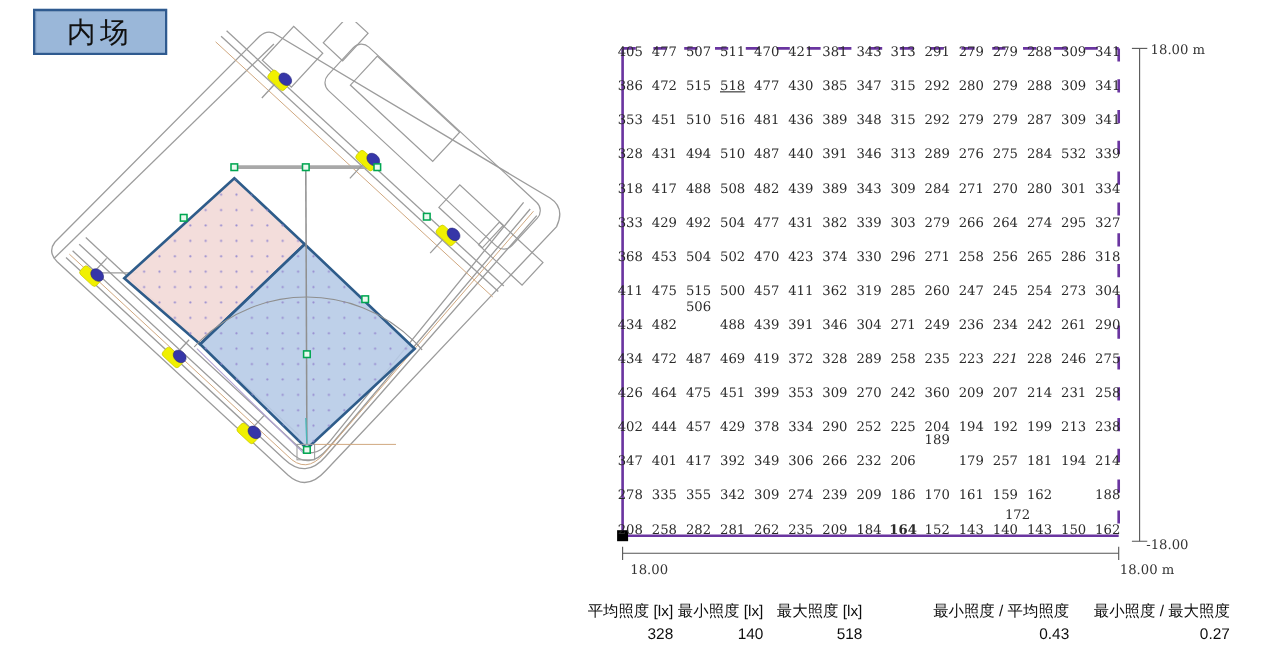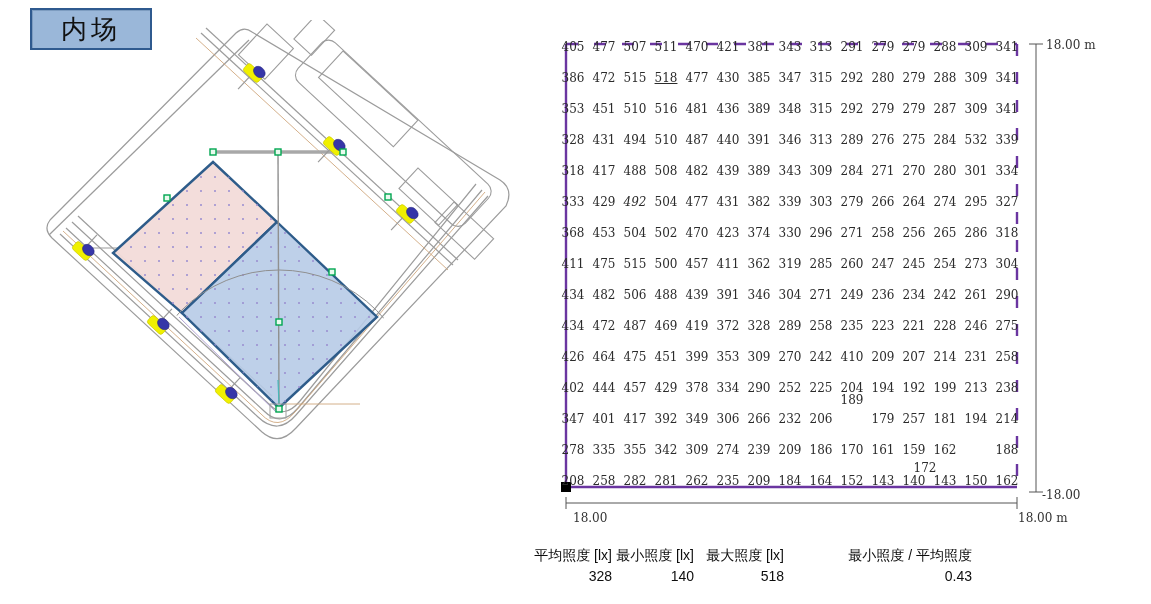--- a/index.html
+++ b/index.html
@@ -212,21 +212,21 @@
       <span class="cell" style="left: 790px; top: 171px;">343</span>
       <span class="cell" style="left: 821px; top: 171px;">309</span>
       <span class="cell" style="left: 852px; top: 171px;">284</span>
       <span class="cell" style="left: 883px; top: 171px;">271</span>
       <span class="cell" style="left: 914px; top: 171px;">270</span>
       <span class="cell" style="left: 945px; top: 171px;">280</span>
       <span class="cell" style="left: 976px; top: 171px;">301</span>
       <span class="cell" style="left: 1007px; top: 171px;">334</span>
       <span class="cell" style="left: 573px; top: 202px;">333</span>
       <span class="cell" style="left: 604px; top: 202px;">429</span>
-      <span class="cell" style="left: 635px; top: 202px; font-style: italic;">492</span>
+      <span class="cell" style="left: 635px; top: 202px;">492</span>
       <span class="cell" style="left: 666px; top: 202px;">504</span>
       <span class="cell" style="left: 697px; top: 202px;">477</span>
       <span class="cell" style="left: 728px; top: 202px;">431</span>
       <span class="cell" style="left: 759px; top: 202px;">382</span>
       <span class="cell" style="left: 790px; top: 202px;">339</span>
       <span class="cell" style="left: 821px; top: 202px;">303</span>
       <span class="cell" style="left: 852px; top: 202px;">279</span>
       <span class="cell" style="left: 883px; top: 202px;">266</span>
       <span class="cell" style="left: 914px; top: 202px;">264</span>
       <span class="cell" style="left: 945px; top: 202px;">274</span>
@@ -257,21 +257,21 @@
       <span class="cell" style="left: 790px; top: 264px;">319</span>
       <span class="cell" style="left: 821px; top: 264px;">285</span>
       <span class="cell" style="left: 852px; top: 264px;">260</span>
       <span class="cell" style="left: 883px; top: 264px;">247</span>
       <span class="cell" style="left: 914px; top: 264px;">245</span>
       <span class="cell" style="left: 945px; top: 264px;">254</span>
       <span class="cell" style="left: 976px; top: 264px;">273</span>
       <span class="cell" style="left: 1007px; top: 264px;">304</span>
       <span class="cell" style="left: 573px; top: 295px;">434</span>
       <span class="cell" style="left: 604px; top: 295px;">482</span>
-      <span class="cell" style="left: 635px; top: 295px;">506</span>
+      <span class="cell" style="left: 635px; top: 279px;">506</span>
       <span class="cell" style="left: 666px; top: 295px;">488</span>
       <span class="cell" style="left: 697px; top: 295px;">439</span>
       <span class="cell" style="left: 728px; top: 295px;">391</span>
       <span class="cell" style="left: 759px; top: 295px;">346</span>
       <span class="cell" style="left: 790px; top: 295px;">304</span>
       <span class="cell" style="left: 821px; top: 295px;">271</span>
       <span class="cell" style="left: 852px; top: 295px;">249</span>
       <span class="cell" style="left: 883px; top: 295px;">236</span>
       <span class="cell" style="left: 914px; top: 295px;">234</span>
       <span class="cell" style="left: 945px; top: 295px;">242</span>
@@ -281,34 +281,34 @@
       <span class="cell" style="left: 604px; top: 326px;">472</span>
       <span class="cell" style="left: 635px; top: 326px;">487</span>
       <span class="cell" style="left: 666px; top: 326px;">469</span>
       <span class="cell" style="left: 697px; top: 326px;">419</span>
       <span class="cell" style="left: 728px; top: 326px;">372</span>
       <span class="cell" style="left: 759px; top: 326px;">328</span>
       <span class="cell" style="left: 790px; top: 326px;">289</span>
       <span class="cell" style="left: 821px; top: 326px;">258</span>
       <span class="cell" style="left: 852px; top: 326px;">235</span>
       <span class="cell" style="left: 883px; top: 326px;">223</span>
-      <span class="cell" style="left: 914px; top: 326px;">221</span>
+      <span class="cell" style="left: 914px; top: 326px; font-style: italic;">221</span>
       <span class="cell" style="left: 945px; top: 326px;">228</span>
       <span class="cell" style="left: 976px; top: 326px;">246</span>
       <span class="cell" style="left: 1007px; top: 326px;">275</span>
       <span class="cell" style="left: 573px; top: 357px;">426</span>
       <span class="cell" style="left: 604px; top: 357px;">464</span>
       <span class="cell" style="left: 635px; top: 357px;">475</span>
       <span class="cell" style="left: 666px; top: 357px;">451</span>
       <span class="cell" style="left: 697px; top: 357px;">399</span>
       <span class="cell" style="left: 728px; top: 357px;">353</span>
       <span class="cell" style="left: 759px; top: 357px;">309</span>
       <span class="cell" style="left: 790px; top: 357px;">270</span>
       <span class="cell" style="left: 821px; top: 357px;">242</span>
-      <span class="cell" style="left: 852px; top: 357px;">410</span>
+      <span class="cell" style="left: 852px; top: 357px;">360</span>
       <span class="cell" style="left: 883px; top: 357px;">209</span>
       <span class="cell" style="left: 914px; top: 357px;">207</span>
       <span class="cell" style="left: 945px; top: 357px;">214</span>
       <span class="cell" style="left: 976px; top: 357px;">231</span>
       <span class="cell" style="left: 1007px; top: 357px;">258</span>
       <span class="cell" style="left: 573px; top: 388px;">402</span>
       <span class="cell" style="left: 604px; top: 388px;">444</span>
       <span class="cell" style="left: 635px; top: 388px;">457</span>
       <span class="cell" style="left: 666px; top: 388px;">429</span>
       <span class="cell" style="left: 697px; top: 388px;">378</span>
@@ -353,21 +353,21 @@
       <span class="cell" style="left: 925px; top: 450px; margin-top: 18px;">172</span>
       <span class="cell" style="left: 1007px; top: 450px;">188</span>
       <span class="cell" style="left: 573px; top: 481px;">208</span>
       <span class="cell" style="left: 604px; top: 481px;">258</span>
       <span class="cell" style="left: 635px; top: 481px;">282</span>
       <span class="cell" style="left: 666px; top: 481px;">281</span>
       <span class="cell" style="left: 697px; top: 481px;">262</span>
       <span class="cell" style="left: 728px; top: 481px;">235</span>
       <span class="cell" style="left: 759px; top: 481px;">209</span>
       <span class="cell" style="left: 790px; top: 481px;">184</span>
-      <span class="cell" style="left: 821px; top: 481px;">164</span>
+      <span class="cell" style="left: 821px; top: 481px; font-weight: bold;">164</span>
       <span class="cell" style="left: 852px; top: 481px;">152</span>
       <span class="cell" style="left: 883px; top: 481px;">143</span>
       <span class="cell" style="left: 914px; top: 481px;">140</span>
       <span class="cell" style="left: 945px; top: 481px;">143</span>
       <span class="cell" style="left: 976px; top: 481px;">150</span>
       <span class="cell" style="left: 1007px; top: 481px;">162</span>
     </div>
 
   <span class="dim-label" style="left:1046px;top:38px">18.00 m</span>
   <span class="dim-label" style="left:1042px;top:488px">-18.00</span>
@@ -383,14 +383,18 @@
     <div class="val">140</div>
   </div>
   <div class="stat" style="left:614px">
     <div class="lbl">最大照度 [lx]</div>
     <div class="val">518</div>
   </div>
   <div class="stat" style="left:802px">
     <div class="lbl">最小照度 / 平均照度</div>
     <div class="val">0.43</div>
   </div>
+  <div class="stat" style="left:948px">
+    <div class="lbl">最小照度 / 最大照度</div>
+    <div class="val">0.27</div>
+  </div>
 
 </div>
 
 </body></html>

